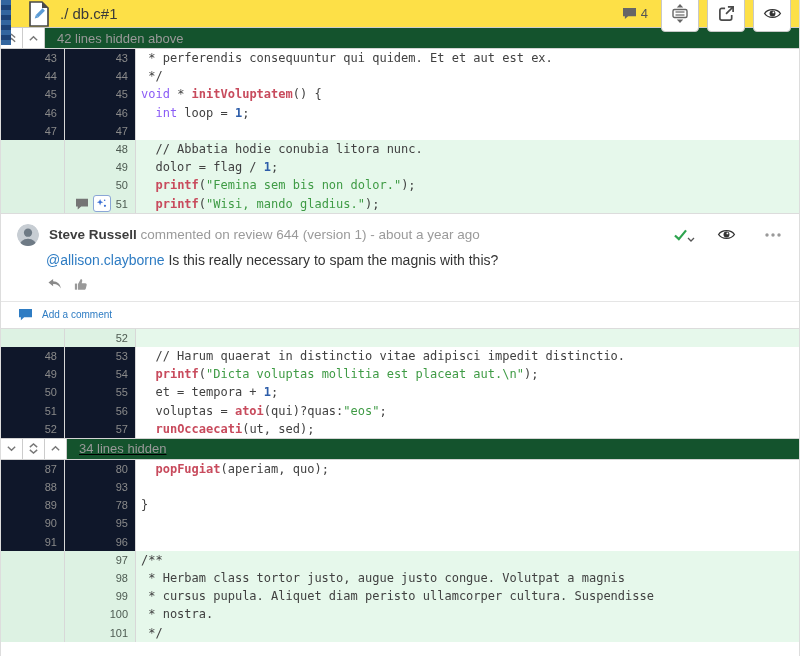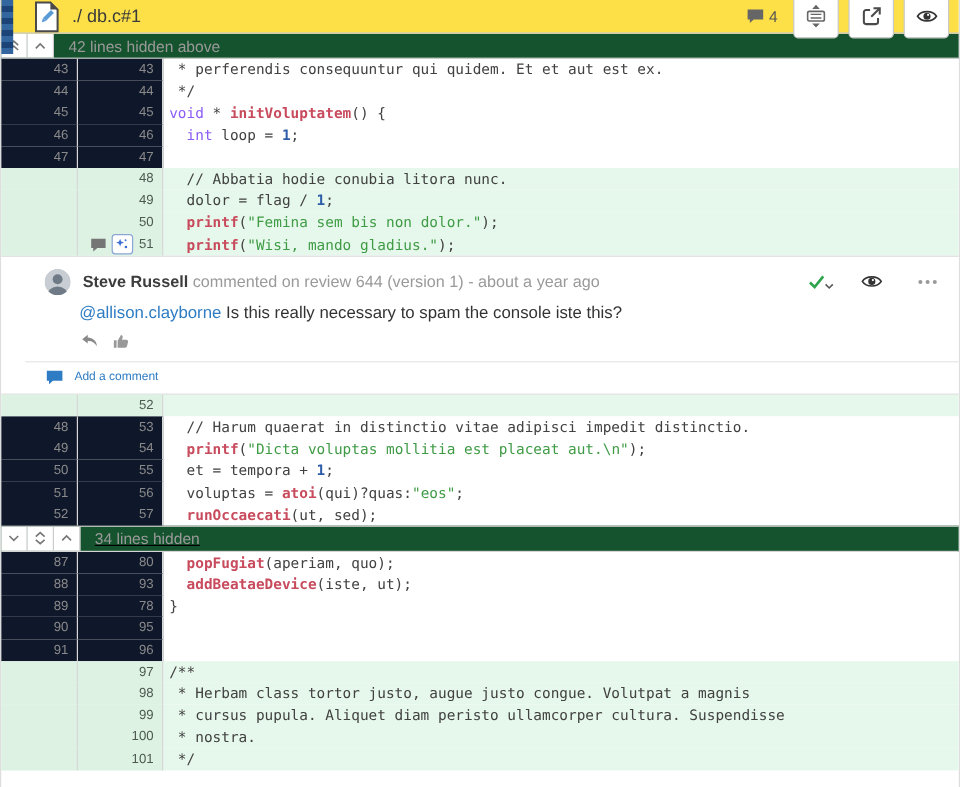--- a/index.html
+++ b/index.html
@@ -35,21 +35,21 @@
   .pl{color:#414141;}
   .kw{color:#8b5cf6;}
   .fn{color:#c84b5d;font-weight:bold;}
   .str{color:#3f9b45;}
   .num{color:#2d5da9;font-weight:bold;}
   .gicons{display:flex;align-items:center;gap:4px;margin-right:5px;}
   .sparkle-btn{width:16px;height:15px;border:1px solid #8aa6d6;border-radius:3px;background:#fff;display:flex;align-items:center;justify-content:center;cursor:pointer;}
   .gbubble{display:flex;cursor:pointer;}
 
   
-  .review{border-top:1px solid #dcdcdc;border-bottom:1px solid #dcdcdc;background:#fff;box-sizing:border-box;padding-left:20px;}
+  .review{border-top:1px solid #dcdcdc;border-bottom:1px solid #dcdcdc;background:#fff;box-sizing:border-box;}
   .rev-head{display:flex;align-items:center;padding:10px 18px 0 16px;}
   .avatar{width:22px;height:22px;border-radius:50%;overflow:hidden;display:flex;flex:none;}
   .rev-title{margin-left:10px;font-size:13.5px;color:#444;}
   .rev-title b{font-weight:bold;color:#3d3d3d;}
   .meta{color:#9a9a9a;}
   .rev-actions{margin-left:auto;display:flex;align-items:center;gap:29px;}
   .check-wrap{position:relative;display:flex;cursor:pointer;}
   .check-chev{position:absolute;right:-7px;bottom:-5px;}
   .icon-btn{display:flex;cursor:pointer;}
   .rev-body{padding:6px 16px 0 45px;font-size:14px;color:#333;}
@@ -268,21 +268,21 @@
         <span class="icon-btn">
           <svg width="16" height="4" viewBox="0 0 16 4">
               <circle cx="2" cy="2" r="1.7" fill="#999"></circle>
               <circle cx="8" cy="2" r="1.7" fill="#999"></circle>
               <circle cx="14" cy="2" r="1.7" fill="#999"></circle>
             </svg>
         </span>
       </span>
     </div>
     <div class="rev-body">
-      <a class="mention">@allison.clayborne</a><span> Is this really necessary to spam the console iste this?</span>
+      <a class="mention">@allison.clayborne</a><span> Is this really necessary to spam the magnis with this?</span>
     </div>
     <div class="rev-icons">
       <span class="icon-btn">
         <svg width="15" height="12" viewBox="0 0 16 13">
             <path d="M6.5 1 L1.5 5 L6.5 9 V6.6 C10.5 6.4 13 8.2 14.8 11.5 C14.5 6.5 11 3.8 6.5 3.6 Z" fill="#8a8a8a"></path>
           </svg>
       </span>
       <span class="icon-btn">
         <svg width="14" height="14" viewBox="0 0 16 16">
             <path d="M1 7.5 h2.6 v7 H1 z" fill="#999"></path>
@@ -390,21 +390,20 @@
         </div>
         <div class="code"><span class="pl">  </span><span class="fn">popFugiat</span><span class="pl">(aperiam, quo);</span></div>
       </div>
       <div class="diff-row">
         <div class="gut old">
           <span class="lnum">88</span>
         </div>
         <div class="gut new">
           <span class="lnum">93</span>
         </div>
-        <div class="code"><span class="pl">  </span><span class="fn">addBeataeDevice</span><span class="pl">(iste, ut);</span></div>
       </div>
       <div class="diff-row">
         <div class="gut old">
           <span class="lnum">89</span>
         </div>
         <div class="gut new">
           <span class="lnum">78</span>
         </div>
         <div class="code"><span class="pl">}</span></div>
       </div>

